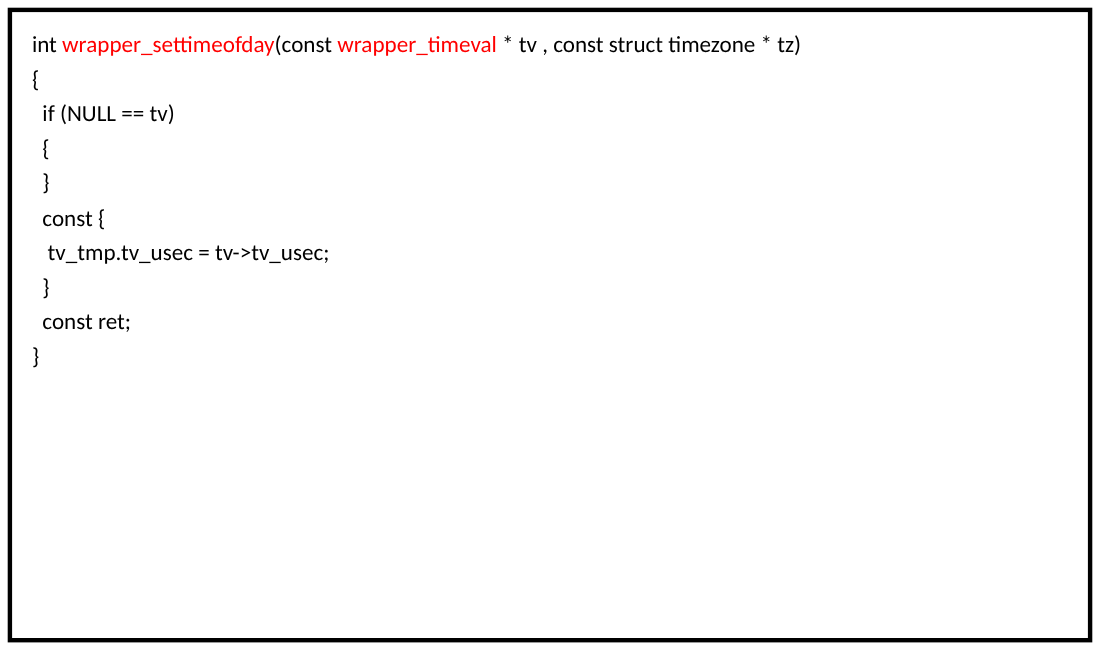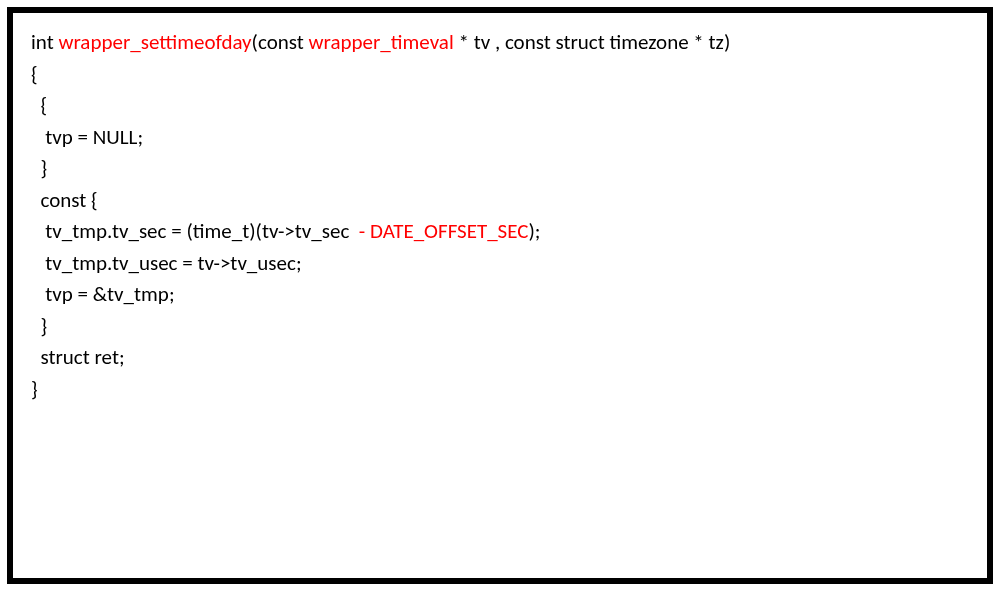--- a/index.html
+++ b/index.html
@@ -4,43 +4,41 @@
 <style>
   * { margin: 0; padding: 0; box-sizing: border-box; }
   body {
     background: #ffffff;
     width: 1000px;
     height: 591px;
     padding: 7px;
     font-family: Calibri, "Segoe UI", Arial, sans-serif;
   }
   .code-box {
-    border: 6px solid #000000;
+    border: 4px solid #000000;
     width: 986px;
     height: 577px;
     padding: 14px 18px;
   }
   .code-line {
     font-size: 21px;
     line-height: 31.5px;
     color: #000000;
     white-space: pre;
     font-family: Calibri, "Segoe UI", Arial, sans-serif;
   }
   .red { color: #ff0000; }
 </style>
 </head>
 <body>
 
 <div class="code-box">
   <div class="code-line"><span>int </span><span class="red">wrapper_settimeofday</span><span>(const </span><span class="red">wrapper_timeval</span><span> * tv , const struct timezone * tz)</span></div>
   <div class="code-line">{</div>
+  <div class="code-line">  if (NULL == tv)</div>
   <div class="code-line">  {</div>
-  <div class="code-line">   tvp = NULL;</div>
   <div class="code-line">  }</div>
   <div class="code-line">  const {</div>
-  <div class="code-line"><span>   tv_tmp.tv_sec = (time_t)(tv-&gt;tv_sec </span><span class="red"> - DATE_OFFSET_SEC</span><span>);</span></div>
   <div class="code-line">   tv_tmp.tv_usec = tv-&gt;tv_usec;</div>
-  <div class="code-line">   tvp = &amp;tv_tmp;</div>
   <div class="code-line">  }</div>
-  <div class="code-line">  struct ret;</div>
+  <div class="code-line">  const ret;</div>
   <div class="code-line">}</div>
 </div>
 
 </body></html>

